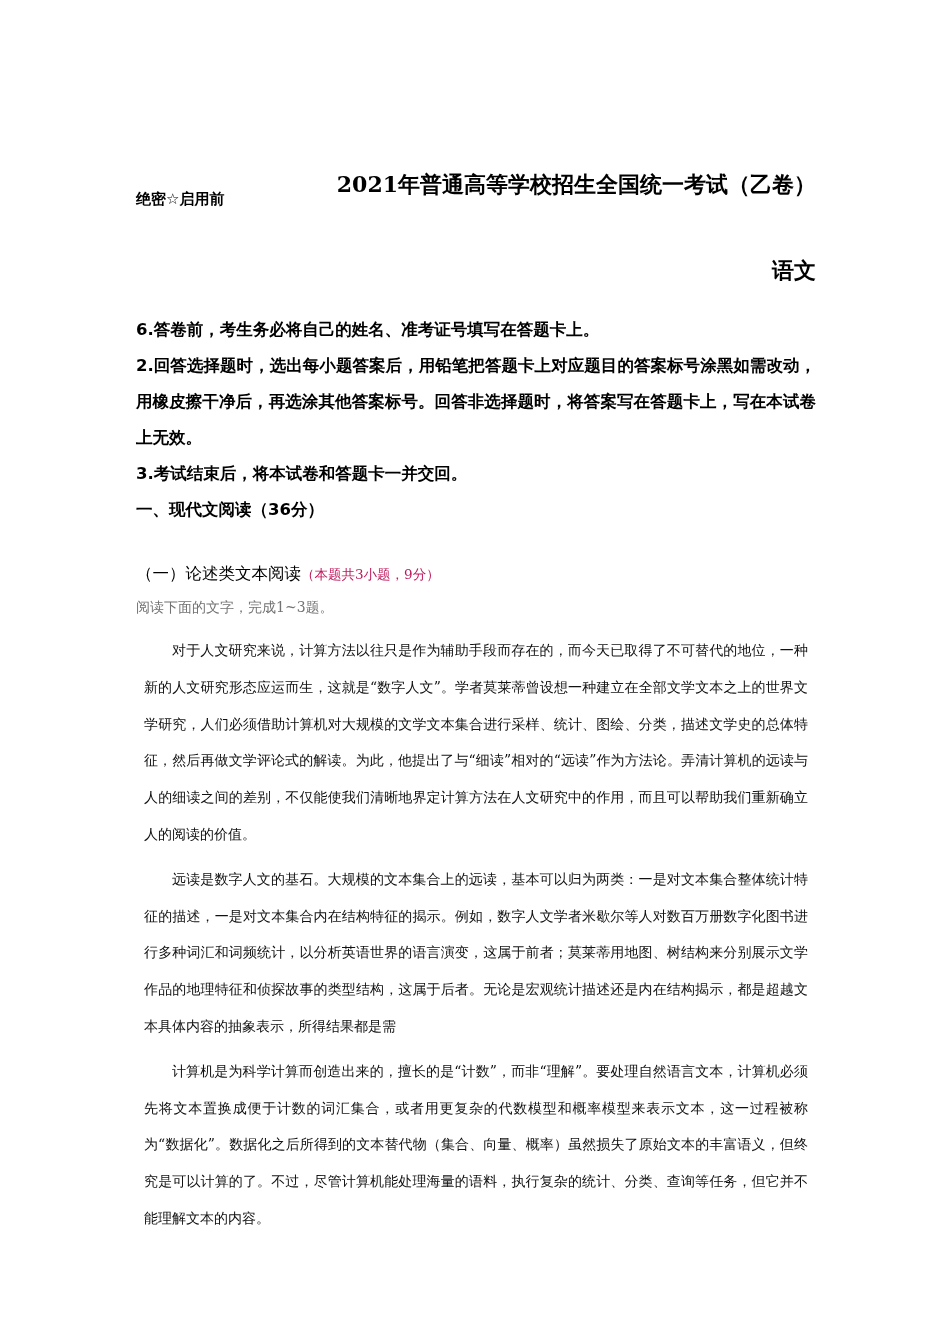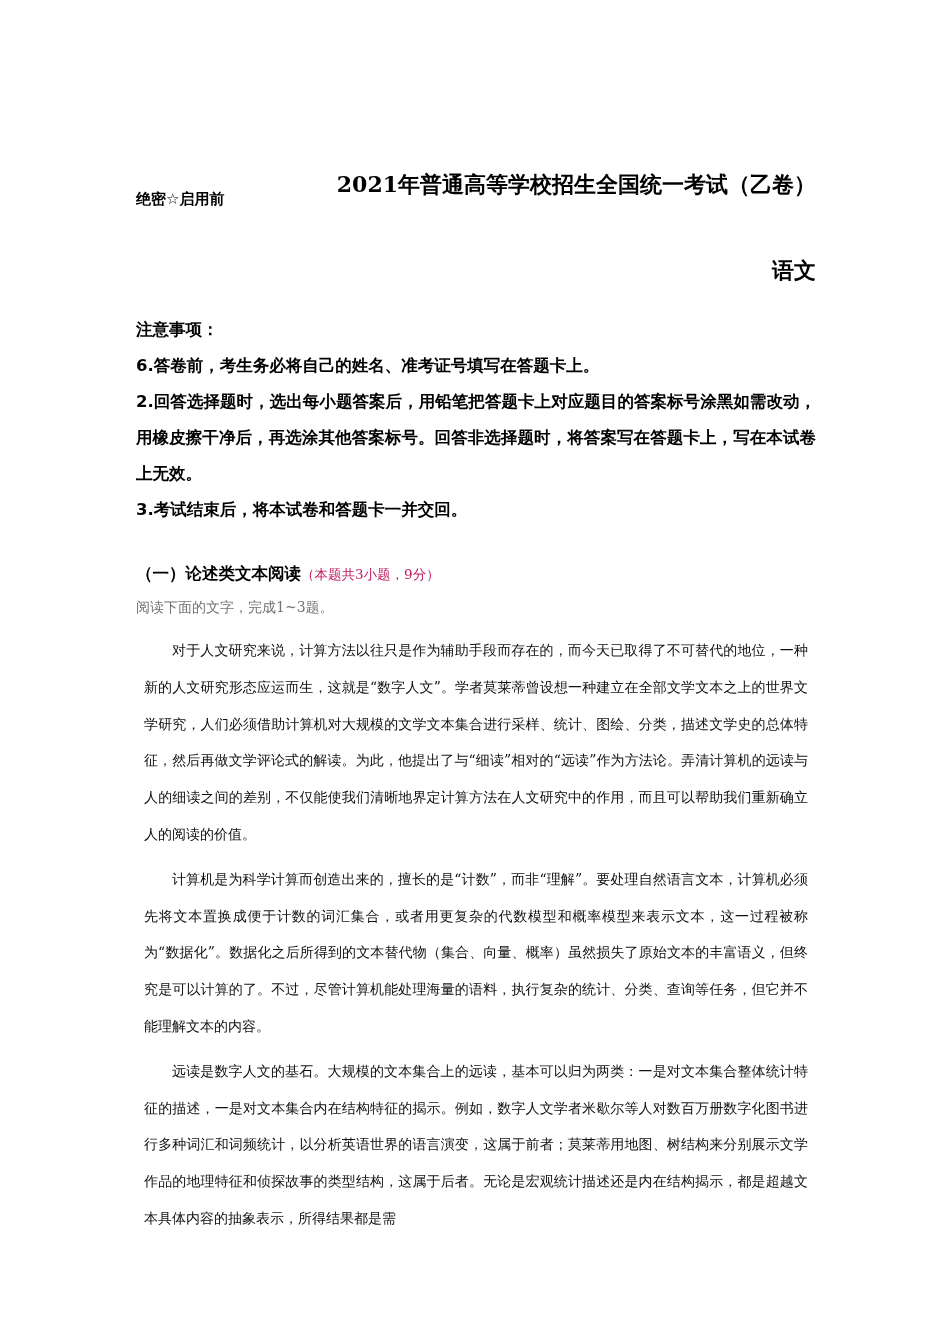--- a/index.html
+++ b/index.html
@@ -78,21 +78,21 @@
     .sub-head {
       position: absolute;
       top: 560px;
       left: 0;
       font-family: "DejaVu Sans", "Liberation Sans", sans-serif;
       line-height: 28px;
       white-space: nowrap;
     }
     .sub-head .bold {
       font-size: 16.5px;
-      font-weight: bold;
+      font-weight: normal;
     }
     .sub-head .meta {
       font-size: 13.5px;
       font-weight: normal;
       font-family: "DejaVu Serif", serif;
       color: #be185d;
     }
     .instruction {
       position: absolute;
       top: 594px;
@@ -123,31 +123,31 @@
 
 <div class="page">
 
   <div class="secret">绝密☆启用前</div>
 
   <div class="title">2021年普通高等学校招生全国统一考试（乙卷）</div>
 
   <div class="subject">语文</div>
 
   <div class="notes">
-    <p>注意事项：</p>
     <p>6.答卷前，考生务必将自己的姓名、准考证号填写在答题卡上。</p>
     <p>2.回答选择题时，选出每小题答案后，用铅笔把答题卡上对应题目的答案标号涂黑如需改动，用橡皮擦干净后，再选涂其他答案标号。回答非选择题时，将答案写在答题卡上，写在本试卷上无效。</p>
     <p>3.考试结束后，将本试卷和答题卡一并交回。</p>
+    <p class="section-head">一、现代文阅读（36分）</p>
   </div>
 
   <div class="sub-head">
     <span class="bold">（一）论述类文本阅读</span><span class="meta">（本题共3小题，9分）</span>
   </div>
 
   <div class="instruction">阅读下面的文字，完成1~3题。</div>
 
   <div class="passage">
     <p>对于人文研究来说，计算方法以往只是作为辅助手段而存在的，而今天已取得了不可替代的地位，一种新的人文研究形态应运而生，这就是“数字人文”。学者莫莱蒂曾设想一种建立在全部文学文本之上的世界文学研究，人们必须借助计算机对大规模的文学文本集合进行采样、统计、图绘、分类，描述文学史的总体特征，然后再做文学评论式的解读。为此，他提出了与“细读”相对的“远读”作为方法论。弄清计算机的远读与人的细读之间的差别，不仅能使我们清晰地界定计算方法在人文研究中的作用，而且可以帮助我们重新确立人的阅读的价值。</p>
+    <p>远读是数字人文的基石。大规模的文本集合上的远读，基本可以归为两类：一是对文本集合整体统计特征的描述，一是对文本集合内在结构特征的揭示。例如，数字人文学者米歇尔等人对数百万册数字化图书进行多种词汇和词频统计，以分析英语世界的语言演变，这属于前者；莫莱蒂用地图、树结构来分别展示文学作品的地理特征和侦探故事的类型结构，这属于后者。无论是宏观统计描述还是内在结构揭示，都是超越文本具体内容的抽象表示，所得结果都是需</p>
     <p>计算机是为科学计算而创造出来的，擅长的是“计数”，而非“理解”。要处理自然语言文本，计算机必须先将文本置换成便于计数的词汇集合，或者用更复杂的代数模型和概率模型来表示文本，这一过程被称为“数据化”。数据化之后所得到的文本替代物（集合、向量、概率）虽然损失了原始文本的丰富语义，但终究是可以计算的了。不过，尽管计算机能处理海量的语料，执行复杂的统计、分类、查询等任务，但它并不能理解文本的内容。</p>
-    <p>远读是数字人文的基石。大规模的文本集合上的远读，基本可以归为两类：一是对文本集合整体统计特征的描述，一是对文本集合内在结构特征的揭示。例如，数字人文学者米歇尔等人对数百万册数字化图书进行多种词汇和词频统计，以分析英语世界的语言演变，这属于前者；莫莱蒂用地图、树结构来分别展示文学作品的地理特征和侦探故事的类型结构，这属于后者。无论是宏观统计描述还是内在结构揭示，都是超越文本具体内容的抽象表示，所得结果都是需</p>
   </div>
 
 </div>
 
 </body></html>

